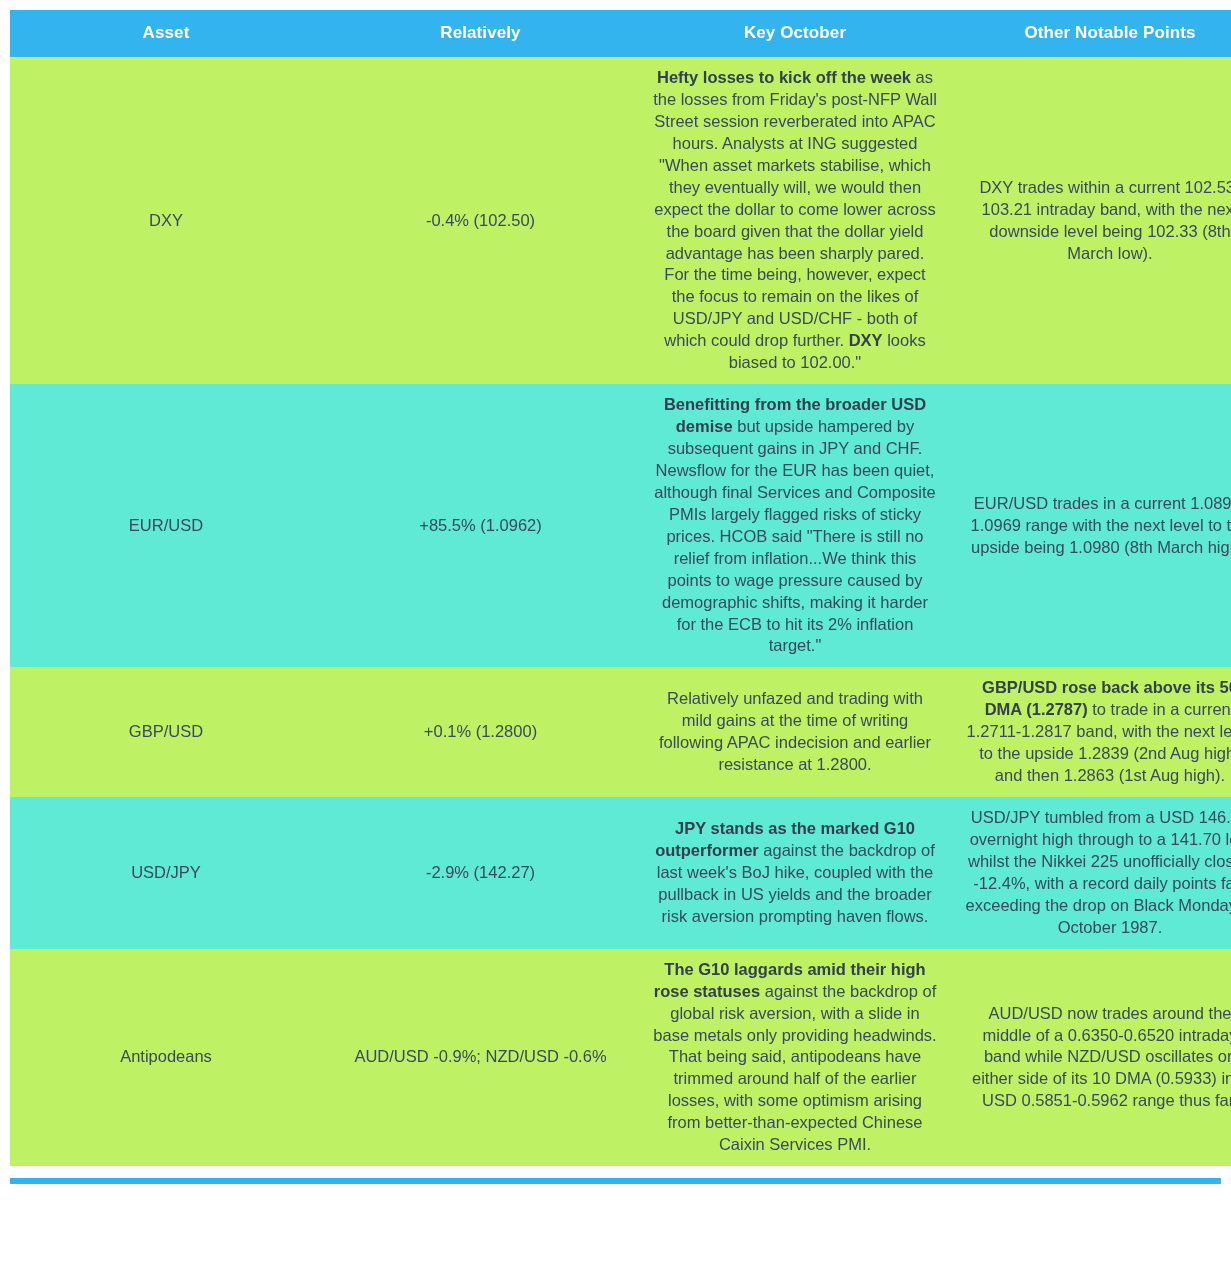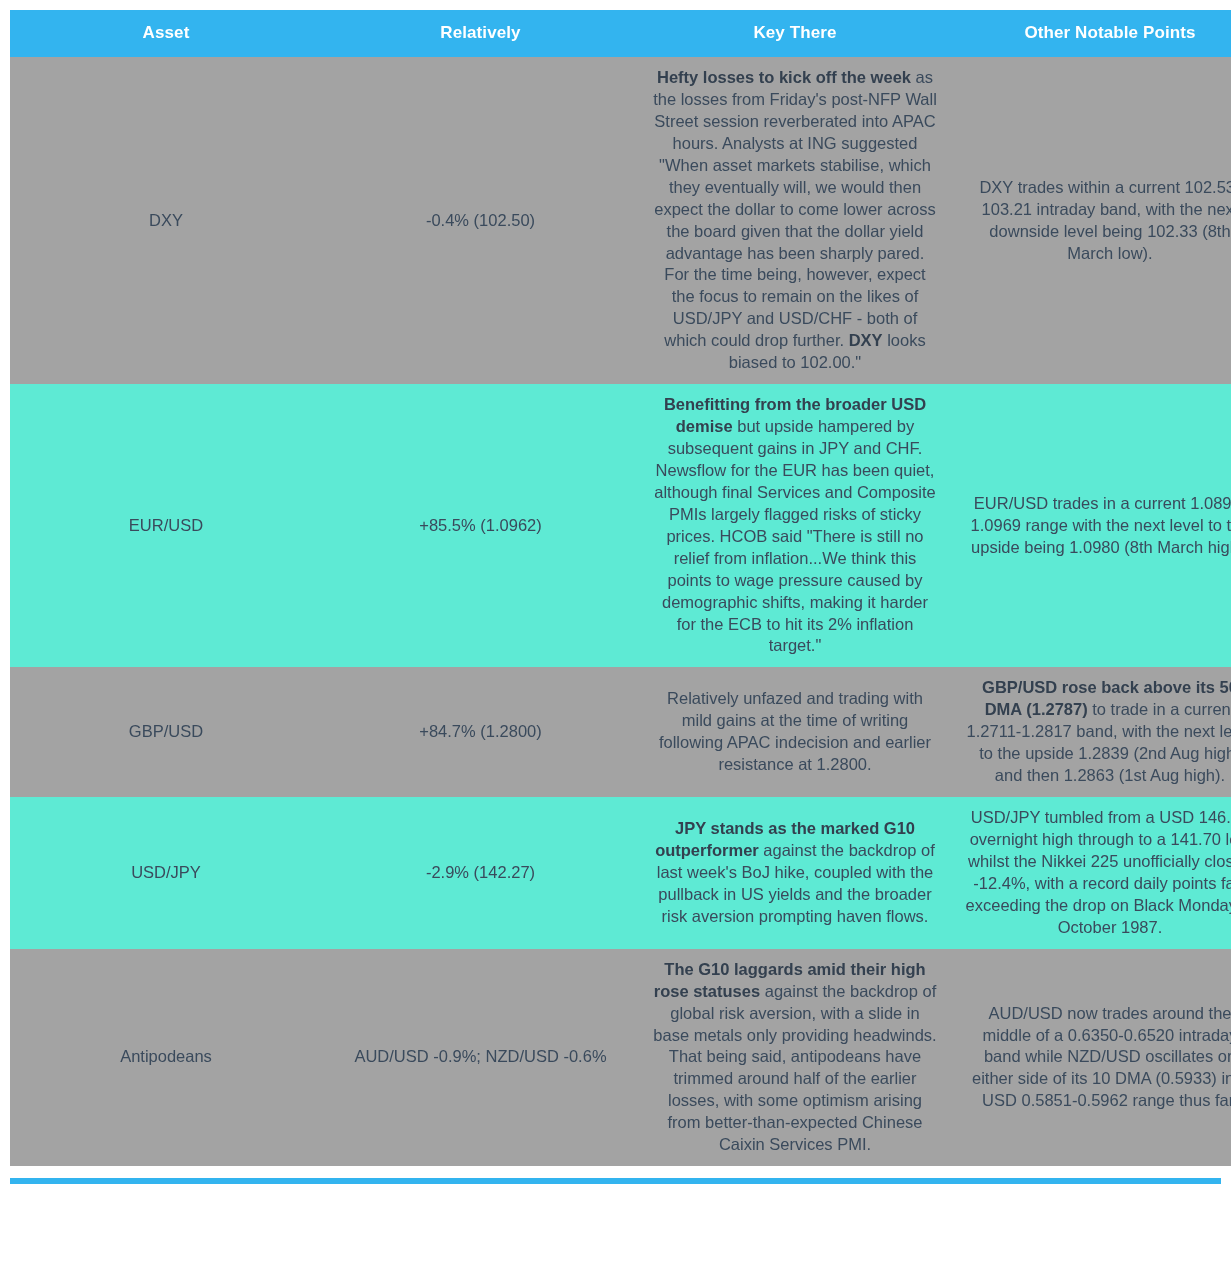--- a/index.html
+++ b/index.html
@@ -44,21 +44,21 @@
     color: #3a4a5c;
     vertical-align: middle;
     padding: 10px 14px;
     text-align: center;
   }
 
   tbody tr.row-shaded td {
     background: #5eead4;
   }
   tbody tr.row-plain td {
-    background: #a3a3a3;
+    background: #bef264;
   }
 
   td.col-asset    { width: 300px; }
   td.col-perf     { width: 305px; }
   td.col-key      { width: 300px; }
   td.col-other    { width: 306px; }
 
   th.col-asset    { width: 300px; }
   th.col-perf     { width: 305px; }
   th.col-key      { width: 300px; }
@@ -82,40 +82,40 @@
 <body>
 
 <div class="spacer-top"></div>
 
 <div class="table-wrap">
   <table class="market-table">
     <thead>
       <tr>
         <th class="col-asset">Asset</th>
         <th class="col-perf">Relatively</th>
-        <th class="col-key">Key There</th>
+        <th class="col-key">Key October</th>
         <th class="col-other">Other Notable Points</th>
       </tr>
     </thead>
     <tbody id="table-body">
         <tr class="row-plain">
           <td class="col-asset">DXY</td>
           <td class="col-perf">-0.4% (102.50)</td>
           <td class="col-key"><span class="cell-text"><b>Hefty losses to kick off the week</b> as the losses from Friday's post-NFP Wall Street session reverberated into APAC hours. Analysts at ING suggested "When asset markets stabilise, which they eventually will, we would then expect the dollar to come lower across the board given that the dollar yield advantage has been sharply pared. For the time being, however, expect the focus to remain on the likes of USD/JPY and USD/CHF - both of which could drop further. <b>DXY</b> looks biased to 102.00."</span></td>
           <td class="col-other"><span class="cell-text">DXY trades within a current 102.53-103.21 intraday band, with the next downside level being 102.33 (8th March low).</span></td>
         </tr>
         <tr class="row-shaded">
           <td class="col-asset">EUR/USD</td>
           <td class="col-perf">+85.5% (1.0962)</td>
           <td class="col-key"><span class="cell-text"><b>Benefitting from the broader USD demise</b> but upside hampered by subsequent gains in JPY and CHF. Newsflow for the EUR has been quiet, although final Services and Composite PMIs largely flagged risks of sticky prices. HCOB said "There is still no relief from inflation...We think this points to wage pressure caused by demographic shifts, making it harder for the ECB to hit its 2% inflation target."</span></td>
           <td class="col-other"><span class="cell-text">EUR/USD trades in a current 1.0893-1.0969 range with the next level to the upside being 1.0980 (8th March high).</span></td>
         </tr>
         <tr class="row-plain">
           <td class="col-asset">GBP/USD</td>
-          <td class="col-perf">+84.7% (1.2800)</td>
+          <td class="col-perf">+0.1% (1.2800)</td>
           <td class="col-key"><span class="cell-text">Relatively unfazed and trading with mild gains at the time of writing following APAC indecision and earlier resistance at 1.2800.</span></td>
           <td class="col-other"><span class="cell-text"><b>GBP/USD rose back above its 50 DMA (1.2787)</b> to trade in a current 1.2711-1.2817 band, with the next level to the upside 1.2839 (2nd Aug high) and then 1.2863 (1st Aug high).</span></td>
         </tr>
         <tr class="row-shaded">
           <td class="col-asset">USD/JPY</td>
           <td class="col-perf">-2.9% (142.27)</td>
           <td class="col-key"><span class="cell-text"><b>JPY stands as the marked G10 outperformer</b> against the backdrop of last week's BoJ hike, coupled with the pullback in US yields and the broader risk aversion prompting haven flows.</span></td>
           <td class="col-other"><span class="cell-text">USD/JPY tumbled from a USD 146.56 overnight high through to a 141.70 low whilst the Nikkei 225 unofficially closed -12.4%, with a record daily points fall, exceeding the drop on Black Monday in October 1987.</span></td>
         </tr>
         <tr class="row-plain">

